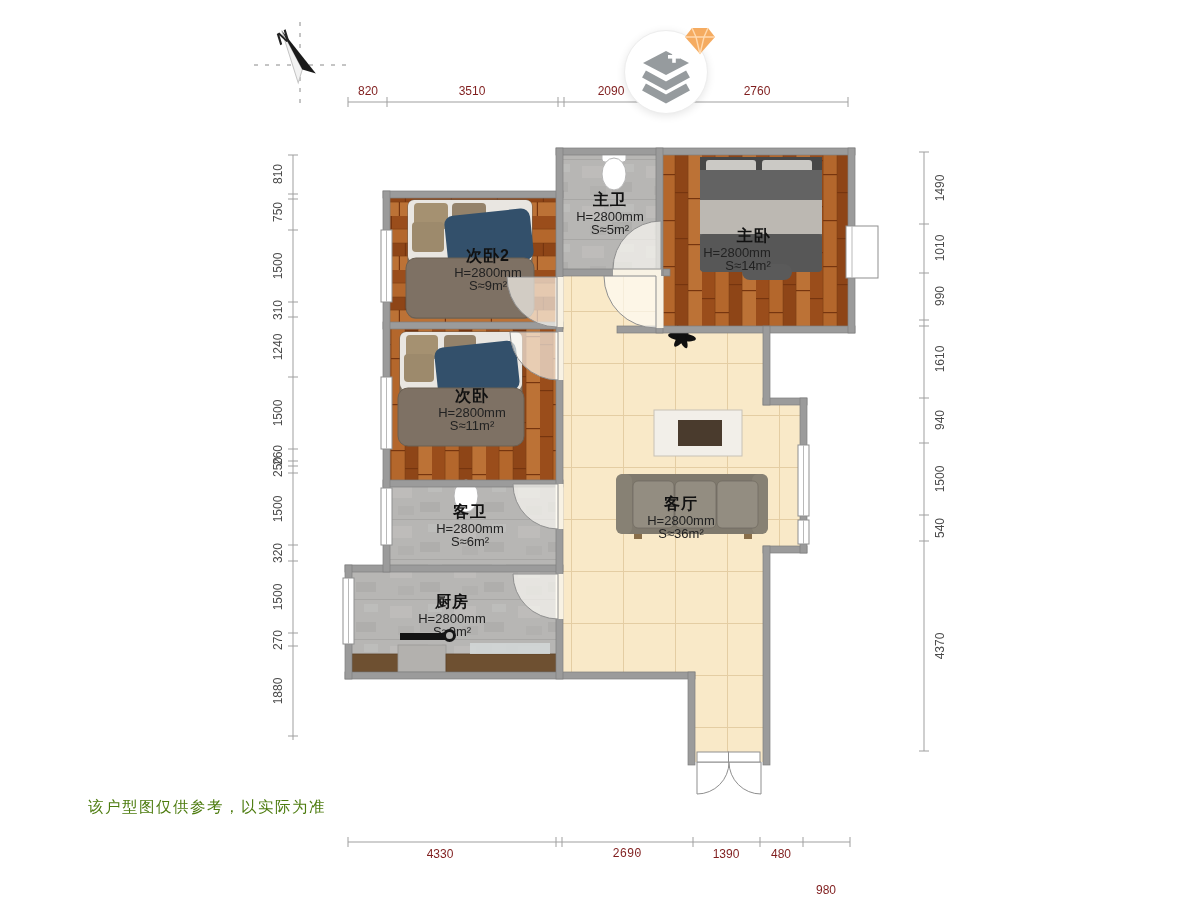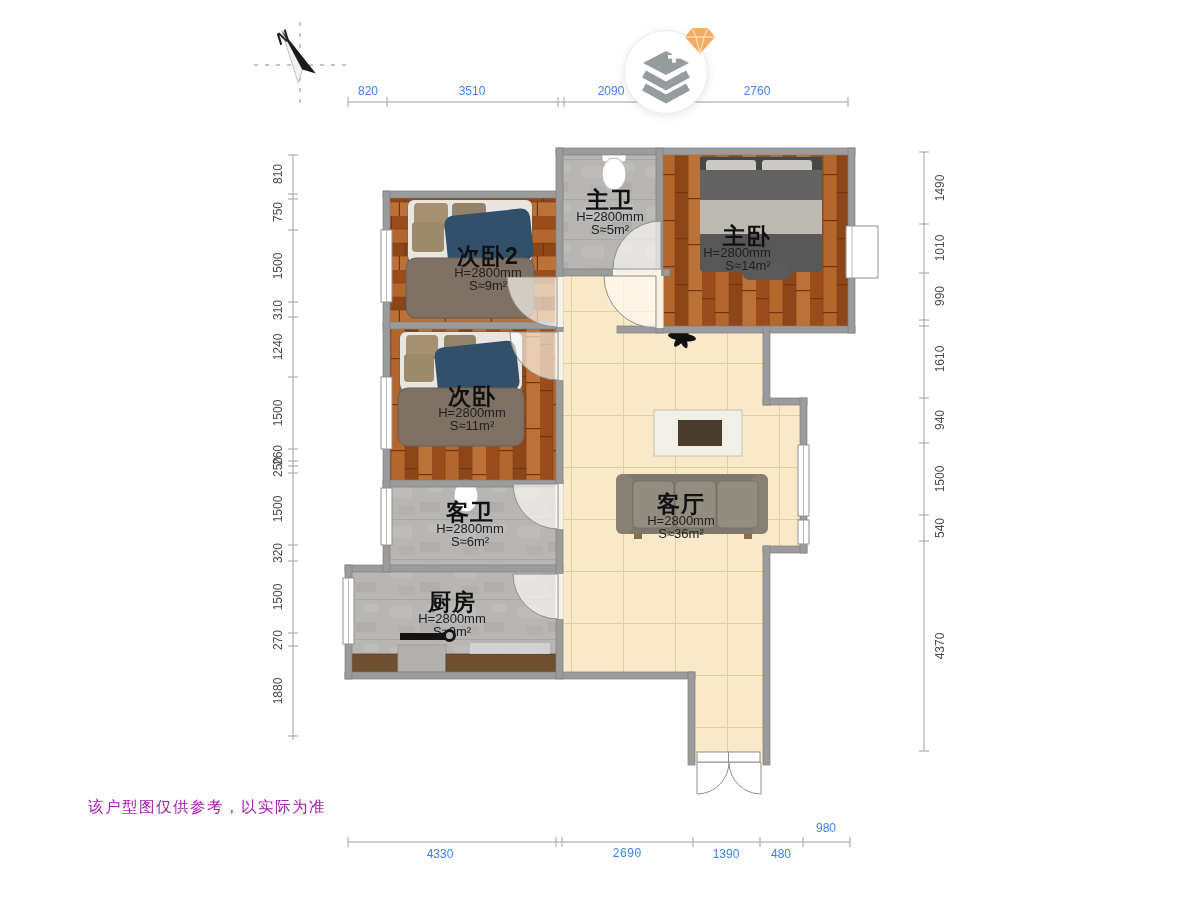--- a/index.html
+++ b/index.html
@@ -1,24 +1,24 @@
 <!DOCTYPE html>
 <html><head>
 <meta charset="utf-8">
 <style>
   html,body { margin:0; padding:0; background:#ffffff; }
   .stage { position:relative; width:1200px; height:900px; background:#fff; overflow:hidden;
            font-family:"Liberation Sans", sans-serif; }
   .plan-svg { position:absolute; left:0; top:0; z-index:1; }
   .room-label { position:absolute; transform:translate(-50%,0); text-align:center; color:#111; z-index:5; white-space:nowrap; }
-  .room-label .rn { font-size:23px; font-weight:bold; letter-spacing:1px; line-height:20px; }
+  .room-label .rn { font-size:16px; font-weight:bold; letter-spacing:1px; line-height:20px; }
   .room-label .rs { font-size:13px; color:#222; line-height:13px; }
-  .dim-h { position:absolute; transform:translate(-50%,0); font-size:12px; color:#3b82f6; z-index:4; white-space:nowrap; }
+  .dim-h { position:absolute; transform:translate(-50%,0); font-size:12px; color:#7f1d1d; z-index:4; white-space:nowrap; }
   .dim-v { position:absolute; transform:translate(-50%,-50%) rotate(-90deg); font-size:12px; color:#4a4a4a; z-index:4; white-space:nowrap; }
-  .disclaimer { position:absolute; left:88px; top:797px; font-size:15.5px; color:#a21caf; letter-spacing:1.5px; z-index:5; }
+  .disclaimer { position:absolute; left:88px; top:797px; font-size:15.5px; color:#4d7c0f; letter-spacing:1.5px; z-index:5; }
   .logo-badge { position:absolute; left:624px; top:30px; width:82px; height:82px; border-radius:50%;
                 background:#fff; border:1px solid #ededed; box-shadow:0 2px 8px rgba(0,0,0,.10); z-index:10; }
   .logo-badge svg { position:absolute; left:0; top:0; }
   .gem { position:absolute; left:682px; top:22px; z-index:11; }
   .compass { position:absolute; left:248px; top:16px; z-index:3; }
   .cooktop-bar { position:absolute; left:400px; top:633px; width:47px; height:7px; background:#131313; z-index:6; }
   .burner-ring { position:absolute; left:443px; top:629px; width:13px; height:13px; border-radius:50%;
                  border:3px solid #151515; background:#b7b6b4; box-sizing:border-box; z-index:6; }
 </style>
 </head>
@@ -292,21 +292,21 @@
 
   <span class="dim-h" style="left:368px; top:84px;">820</span>
   <span class="dim-h" style="left:472px; top:84px;">3510</span>
   <span class="dim-h" style="left:611px; top:84px;">2090</span>
   <span class="dim-h" style="left:757px; top:84px;">2760</span>
 
   <span class="dim-h" style="left:440px; top:847px;text-align:right;">4330</span>
   <span class="dim-h" style="left:627px; top:847px;font-family:Liberation Mono, monospace;">2690</span>
   <span class="dim-h" style="left:726px; top:847px;">1390</span>
   <span class="dim-h" style="left:781px; top:847px;">480</span>
-  <span class="dim-h" style="left:826px; top:821px;">980</span>
+  <span class="dim-h" style="left:826px; top:883px;">980</span>
 
   <span class="dim-v" style="left:278px; top:174px;">810</span>
   <span class="dim-v" style="left:278px; top:212px;">750</span>
   <span class="dim-v" style="left:278px; top:266px;">1500</span>
   <span class="dim-v" style="left:278px; top:310px;">310</span>
   <span class="dim-v" style="left:278px; top:347px;">1240</span>
   <span class="dim-v" style="left:278px; top:413px;">1500</span>
   <span class="dim-v" style="left:278px; top:455px;">260</span>
   <span class="dim-v" style="left:278px; top:467px;">250</span>
   <span class="dim-v" style="left:278px; top:509px;">1500</span>

